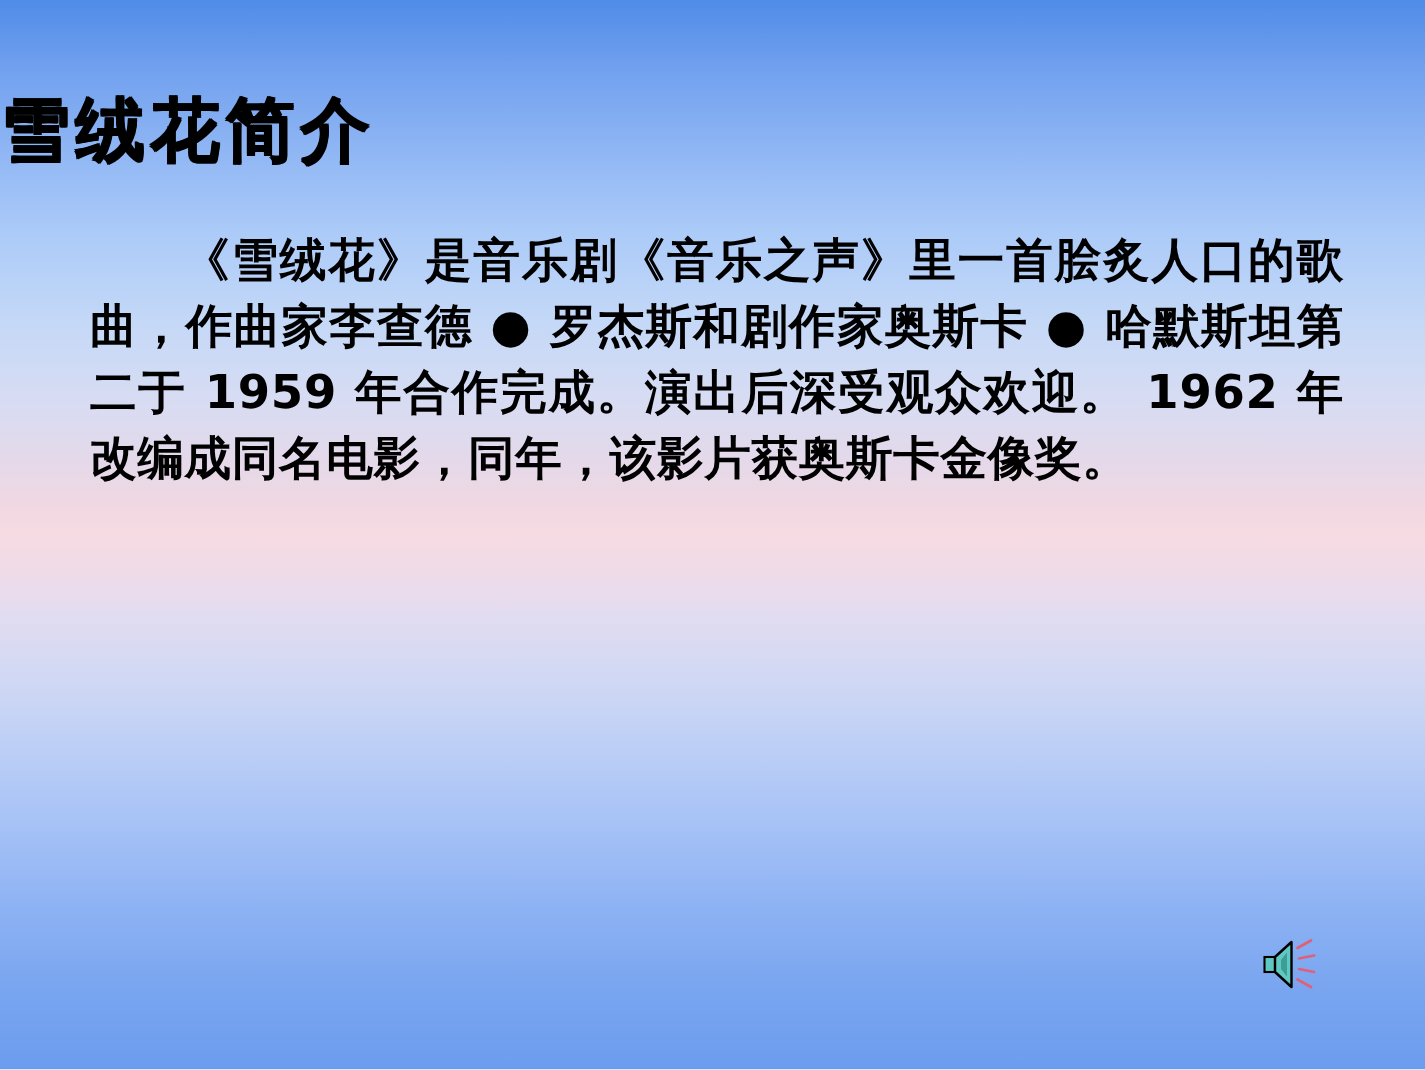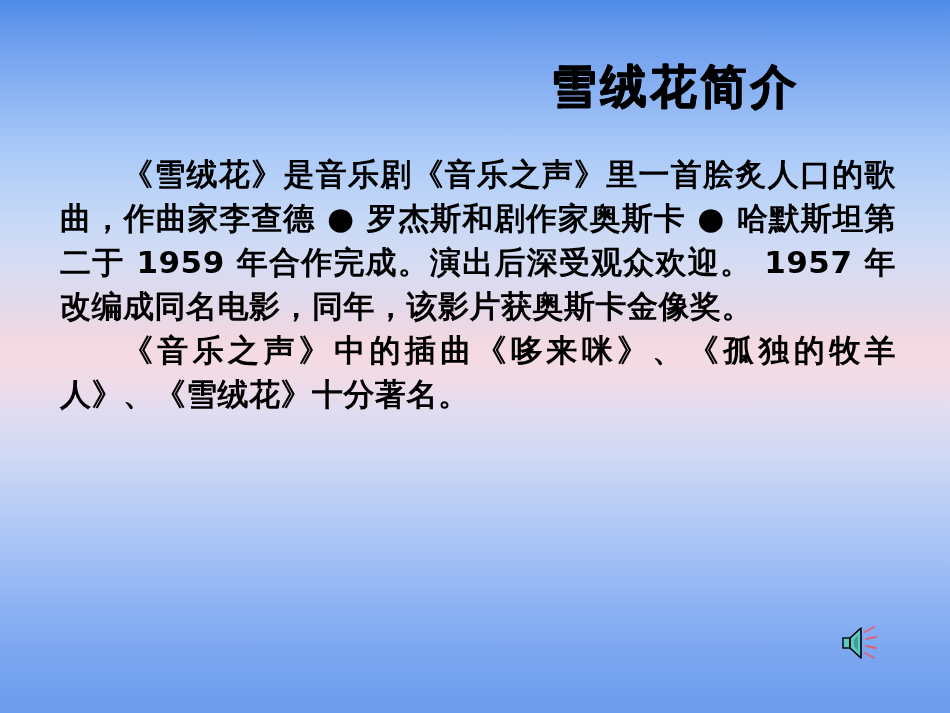--- a/index.html
+++ b/index.html
@@ -36,21 +36,21 @@
         #7aa6f0 92%,
         #6c9cee 100%);
   }
 
   
   #title {
     position: absolute;
     top: 62px;
     left: 0;
     width: 800px;
-    text-align: right;
+    text-align: left;
     font-family: "DejaVu Sans", "Liberation Sans", sans-serif;
     font-size: 46px;
     font-weight: bold;
     line-height: 1.05;
     color: #000000;
     letter-spacing: 4px;
     text-shadow: 1px 0 0 #000, 0 1px 0 #000, 1px 1px 0 #000;
     white-space: nowrap;
   }
 
@@ -89,22 +89,21 @@
   }
 </style>
 </head>
 <body>
 
 <div id="slide">
 
   <div id="title">雪绒花简介</div>
 
   <div id="body-text">
-    <p class="para-1">《雪绒花》是音乐剧《音乐之声》里一首脍炙人口的歌曲，作曲家李查德 ● 罗杰斯和剧作家奥斯卡 ● 哈默斯坦第二于 1959 年合作完成。演出后深受观众欢迎。 1957 年改编成同名电影，同年，该影片获奥斯卡金像奖。</p>
-    <p class="para-2">《音乐之声》中的插曲《哆来咪》、《孤独的牧羊人》、《雪绒花》十分著名。</p>
+    <p class="para-1">《雪绒花》是音乐剧《音乐之声》里一首脍炙人口的歌曲，作曲家李查德 ● 罗杰斯和剧作家奥斯卡 ● 哈默斯坦第二于 1959 年合作完成。演出后深受观众欢迎。 1962 年改编成同名电影，同年，该影片获奥斯卡金像奖。</p>
   </div>
 
   <div id="sound-icon">
     <svg width="48" height="42" viewBox="0 0 48 42" xmlns="http://www.w3.org/2000/svg">
 
       <rect x="5" y="16" width="7" height="10" fill="#5fc8c0" stroke="#000000" stroke-width="1.4"></rect>
 
       <path d="M12 16 L23 6 L23 36 L12 26 Z" fill="#5fc8c0" stroke="#000000" stroke-width="1.6" stroke-linejoin="round"></path>
 
       <path d="M16 18 L20 13 L20 29 L16 24 Z" fill="#3f9d98" stroke="none"></path>

